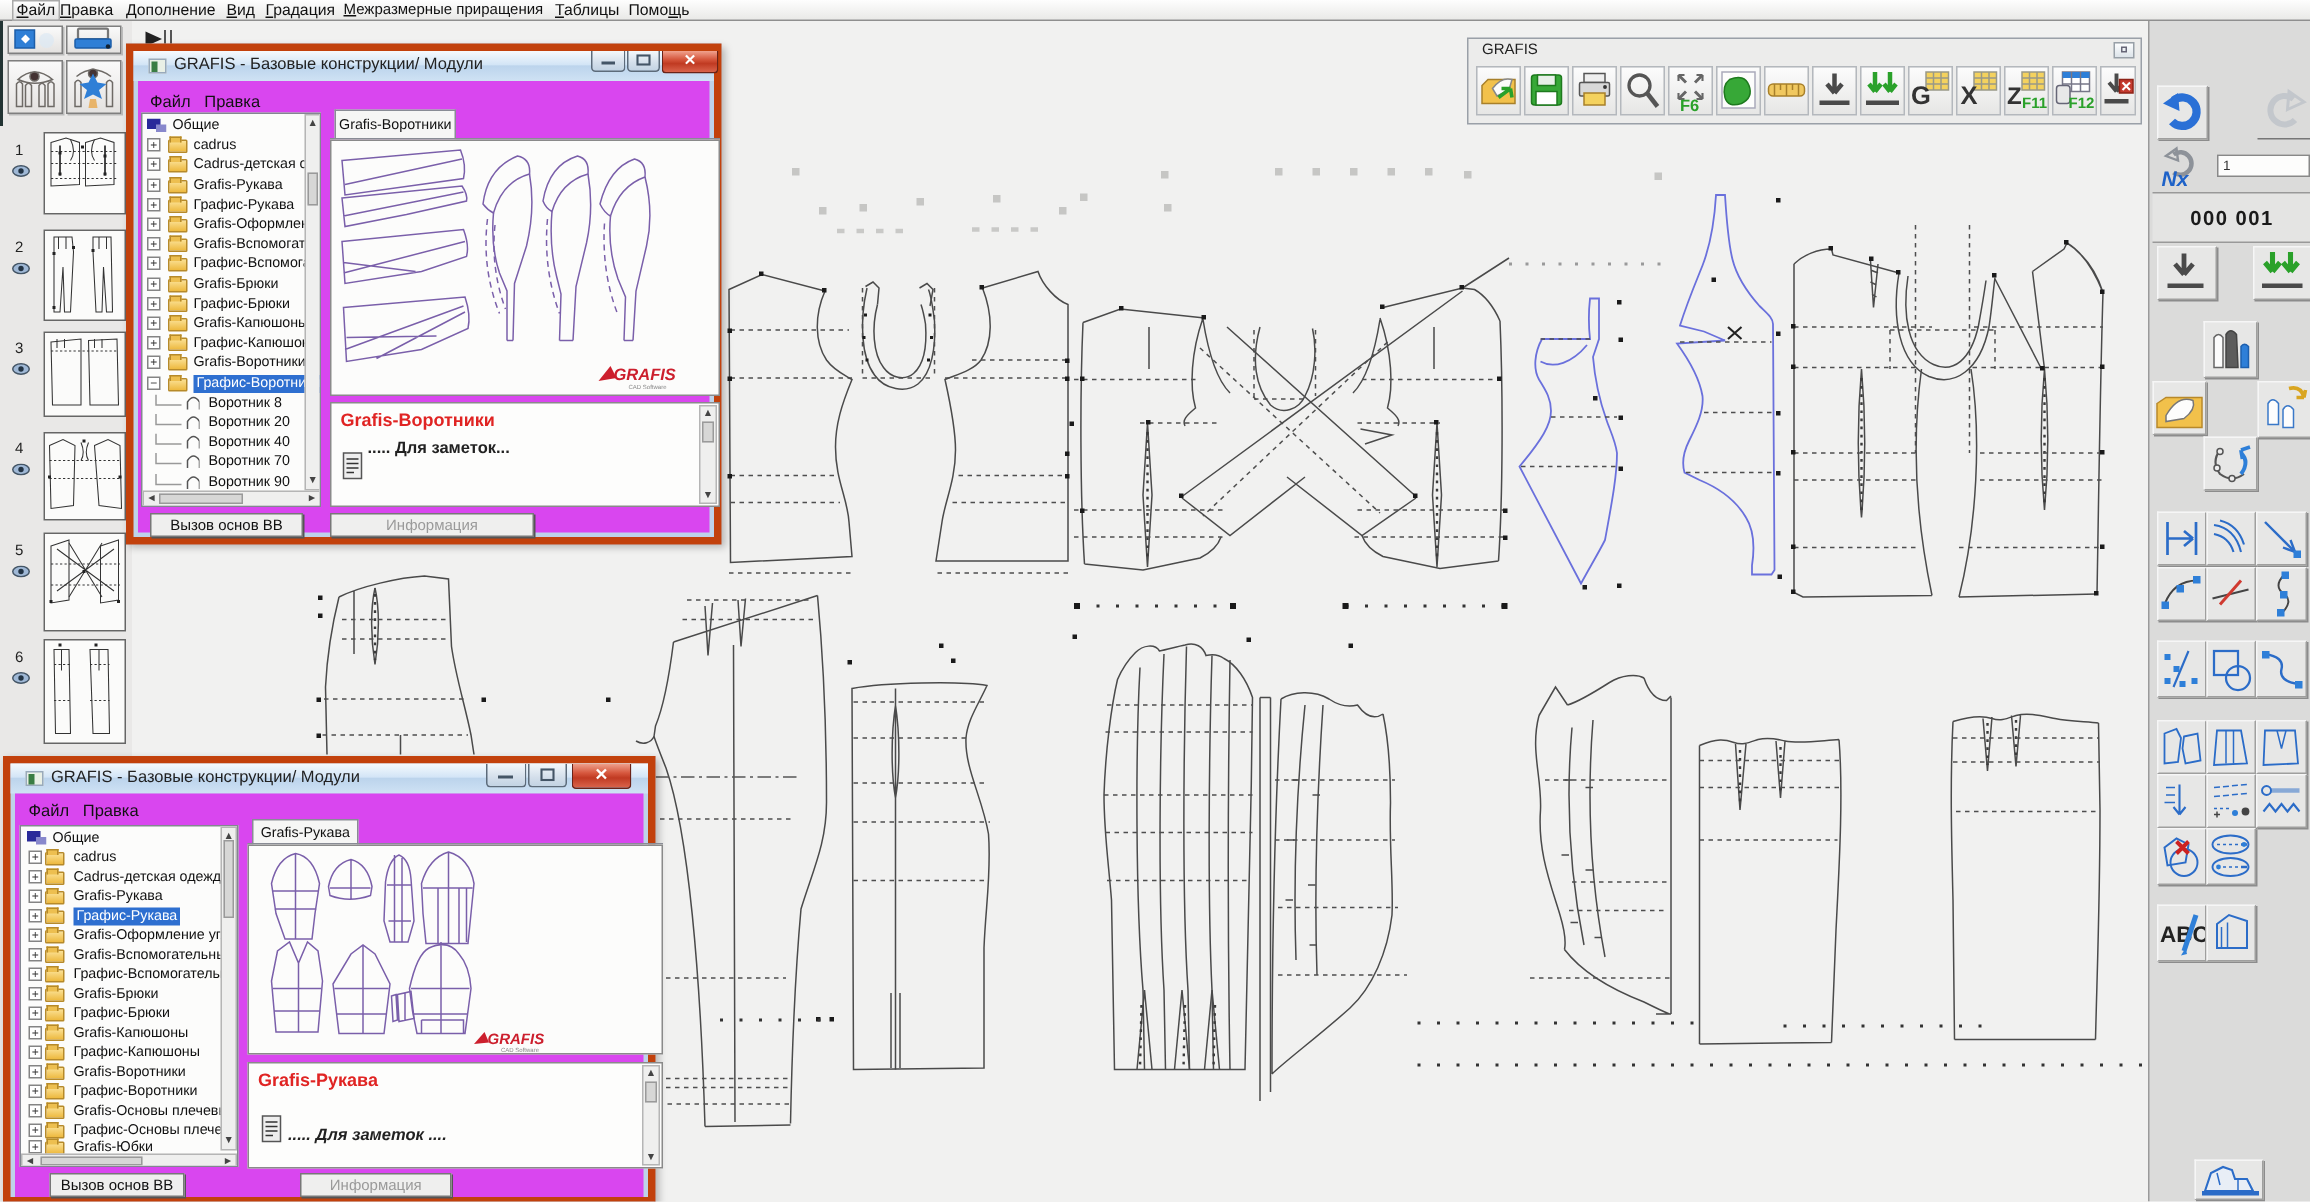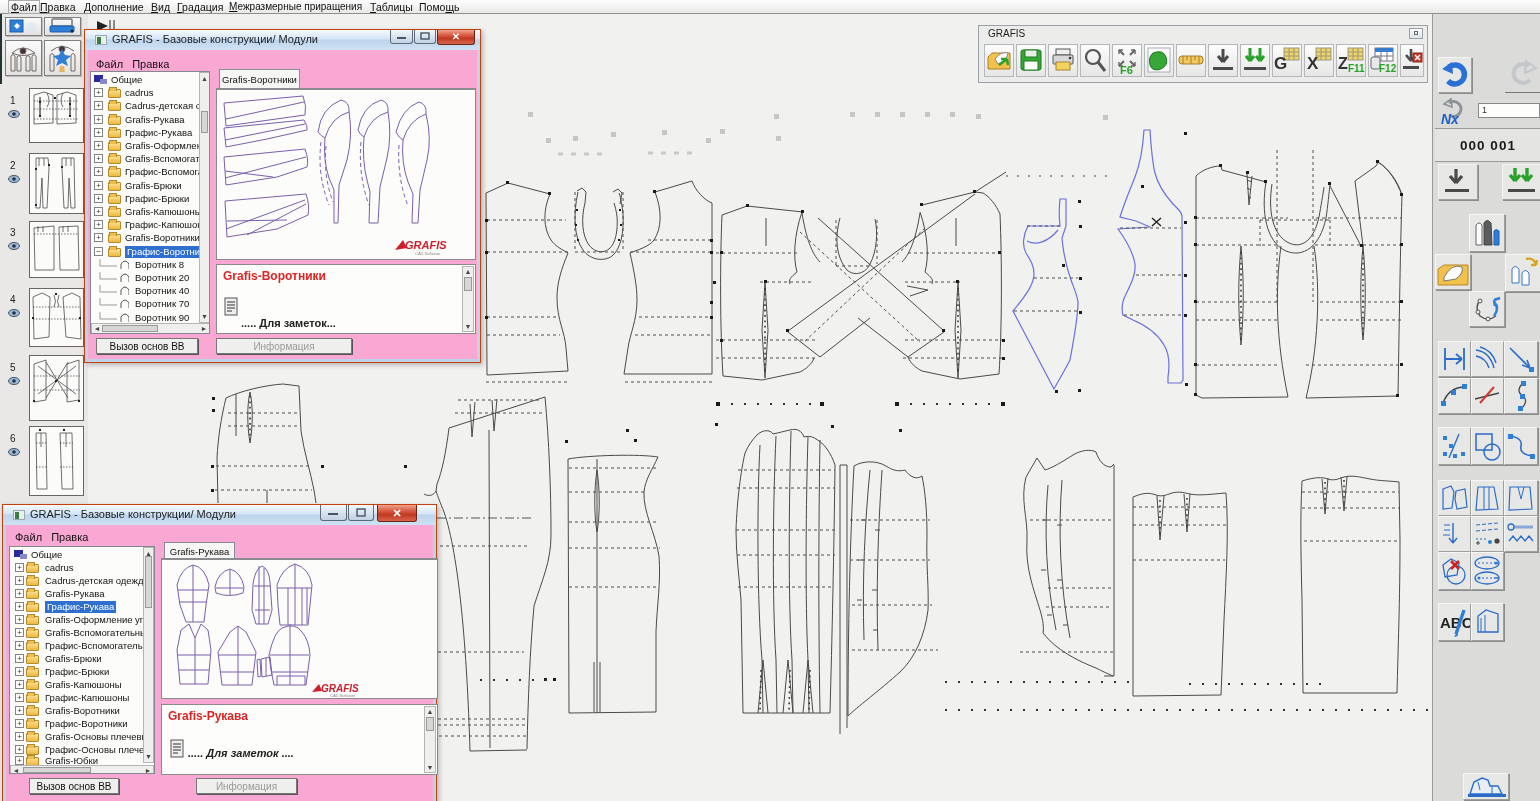--- a/index.html
+++ b/index.html
@@ -10,33 +10,33 @@
  border-bottom:1px solid #8f8f8f;font-size:10.5px;color:#111;z-index:30;}
 #menubar span{position:absolute;top:1px;}
 #menubar u{text-decoration:underline;}
 #leftbar{position:absolute;left:0;top:14px;width:88px;height:787px;background:#e9e8e7;z-index:5;}
 .lbtn{position:absolute;background:linear-gradient(#fafafa,#e4e2e0);border:1px solid #7f7f7f;box-shadow:1px 1px 0 #bbb;}
 .thumb{position:absolute;left:29px;width:55px;background:#fbfbfa;border:1px solid #666;}
 .tnum{position:absolute;left:10px;font-size:10px;color:#222;}
 .teye{position:absolute;left:8px;width:12px;height:8px;}
 #rightbar{position:absolute;left:1432px;top:14px;width:108px;height:787px;background:#dbdbda;border-left:1px solid #9a9a9a;z-index:5;}
 .rbtn{position:absolute;background:#e7e7e6;border:1px solid #9f9f9e;border-top-color:#f6f6f6;border-left-color:#f6f6f6;box-shadow:1px 1px 0 #8c8c8c;}
-.dlg{position:absolute;border:1px solid #c2410c;background:#bed3ea;box-shadow:2px 2px 5px rgba(0,0,0,.25);z-index:20;}
+.dlg{position:absolute;border:5px solid #c2410c;background:#bed3ea;box-shadow:2px 2px 5px rgba(0,0,0,.25);z-index:20;}
 .dlg .tbar{position:absolute;left:0;top:0;right:0;height:20px;
  background:linear-gradient(#f6fafd,#d3e5f6 45%,#bcd4ec 50%,#cfe2f4);
  font-size:11px;color:#222;}
 .dlg .tico{position:absolute;left:10px;top:5px;width:12px;height:10px;background:#e9f0e6;border:1px solid #9ab;}
 .dlg .tico i{position:absolute;left:1px;top:1px;width:4px;height:7px;background:#3a7d44;}
 .dlg .ttxt{position:absolute;left:27px;top:3px;white-space:nowrap;}
 .wbtn{position:absolute;top:0;border:1px solid #5d6b7a;border-top:none;background:linear-gradient(#f4f8fb,#d4dfeb 60%,#c3d3e3);border-radius:0 0 3px 3px;}
 .wclose{position:absolute;top:0;border:1px solid #6a2318;border-top:none;border-radius:0 0 3px 3px;
  background:linear-gradient(#f0a28e,#d6573d 40%,#c03a22 60%,#d9634b);color:#fff;
  font-weight:bold;text-align:center;font-family:"Liberation Sans",sans-serif;}
 .dmenu{position:absolute;font-size:11px;color:#111;}
-.dbody{position:absolute;background:#f9a8d4;}
+.dbody{position:absolute;background:#d946ef;}
 .tree{position:absolute;background:#fcfcfb;border:1px solid #828790;overflow:hidden;font-size:9.5px;color:#111;}
 .trow{position:absolute;height:13px;white-space:nowrap;}
 .pm{position:absolute;width:9px;height:9px;border:1px solid #848484;background:#fff;
  font-size:8px;line-height:7px;text-align:center;color:#333;}
 .fold{position:absolute;width:13px;height:9px;background:linear-gradient(#fbe195,#edb93f);border:1px solid #b68a2a;border-radius:1px;}
 .fold:before{content:"";position:absolute;left:0;top:-3px;width:6px;height:3px;background:#edbf50;border:1px solid #b68a2a;border-bottom:none;}
 .ttext{position:absolute;top:0;line-height:12px;}
 .sel{background:#2e6fd0;color:#fff;padding:0 2px;}
 .vsb,.hsb{position:absolute;background:#efefee;border:1px solid #b5b5b5;}
 .sbthumb{position:absolute;background:#d7d7d6;border:1px solid #9a9a9a;}
@@ -935,21 +935,21 @@
             <text x="22" y="17" font-size="4" fill="#888">CAD Software</text>
           </g>
 </svg>
 </div>
 <div class="panel" style="left:128px;top:214px;width:260px;height:70px;background:#fdfdfc;">
  <div class="redhead" style="left:6px;top:4px;">Grafis-Воротники</div>
  <svg class="abs" style="left:7px;top:32px" width="15" height="22">
           <rect x="1" y="1" width="12" height="17" fill="#eee" stroke="#555"></rect>
           <path d="M3 5 h8 M3 8 h8 M3 11 h8 M3 14 h5" stroke="#333"></path>
         </svg>
- <div style="position:absolute;left:24px;top:52px;font-size:11px;color:#222;font-weight:bold;text-align:right;">..... Для заметок...</div>
+ <div style="position:absolute;left:24px;top:24px;font-size:11px;color:#222;font-weight:bold;text-align:right;">..... Для заметок...</div>
  <div class="vsb" style="right:1px;top:1px;width:12px;height:66px;">
           <div class="sbarr" style="top:0">▲</div>
           <div class="sbarr" style="bottom:0">▼</div>
           <div class="sbthumb" style="left:1px;top:10px;width:8px;height:14px;"></div>
         </div>
 </div>
 <div class="btn" style="left:8px;top:288px;width:102px;height:16px;line-height:15px;">Вызов основ ВВ</div>
 <div class="btn dis" style="left:128px;top:288px;width:136px;height:16px;line-height:15px;">Информация</div>
 </div>
 </div>

